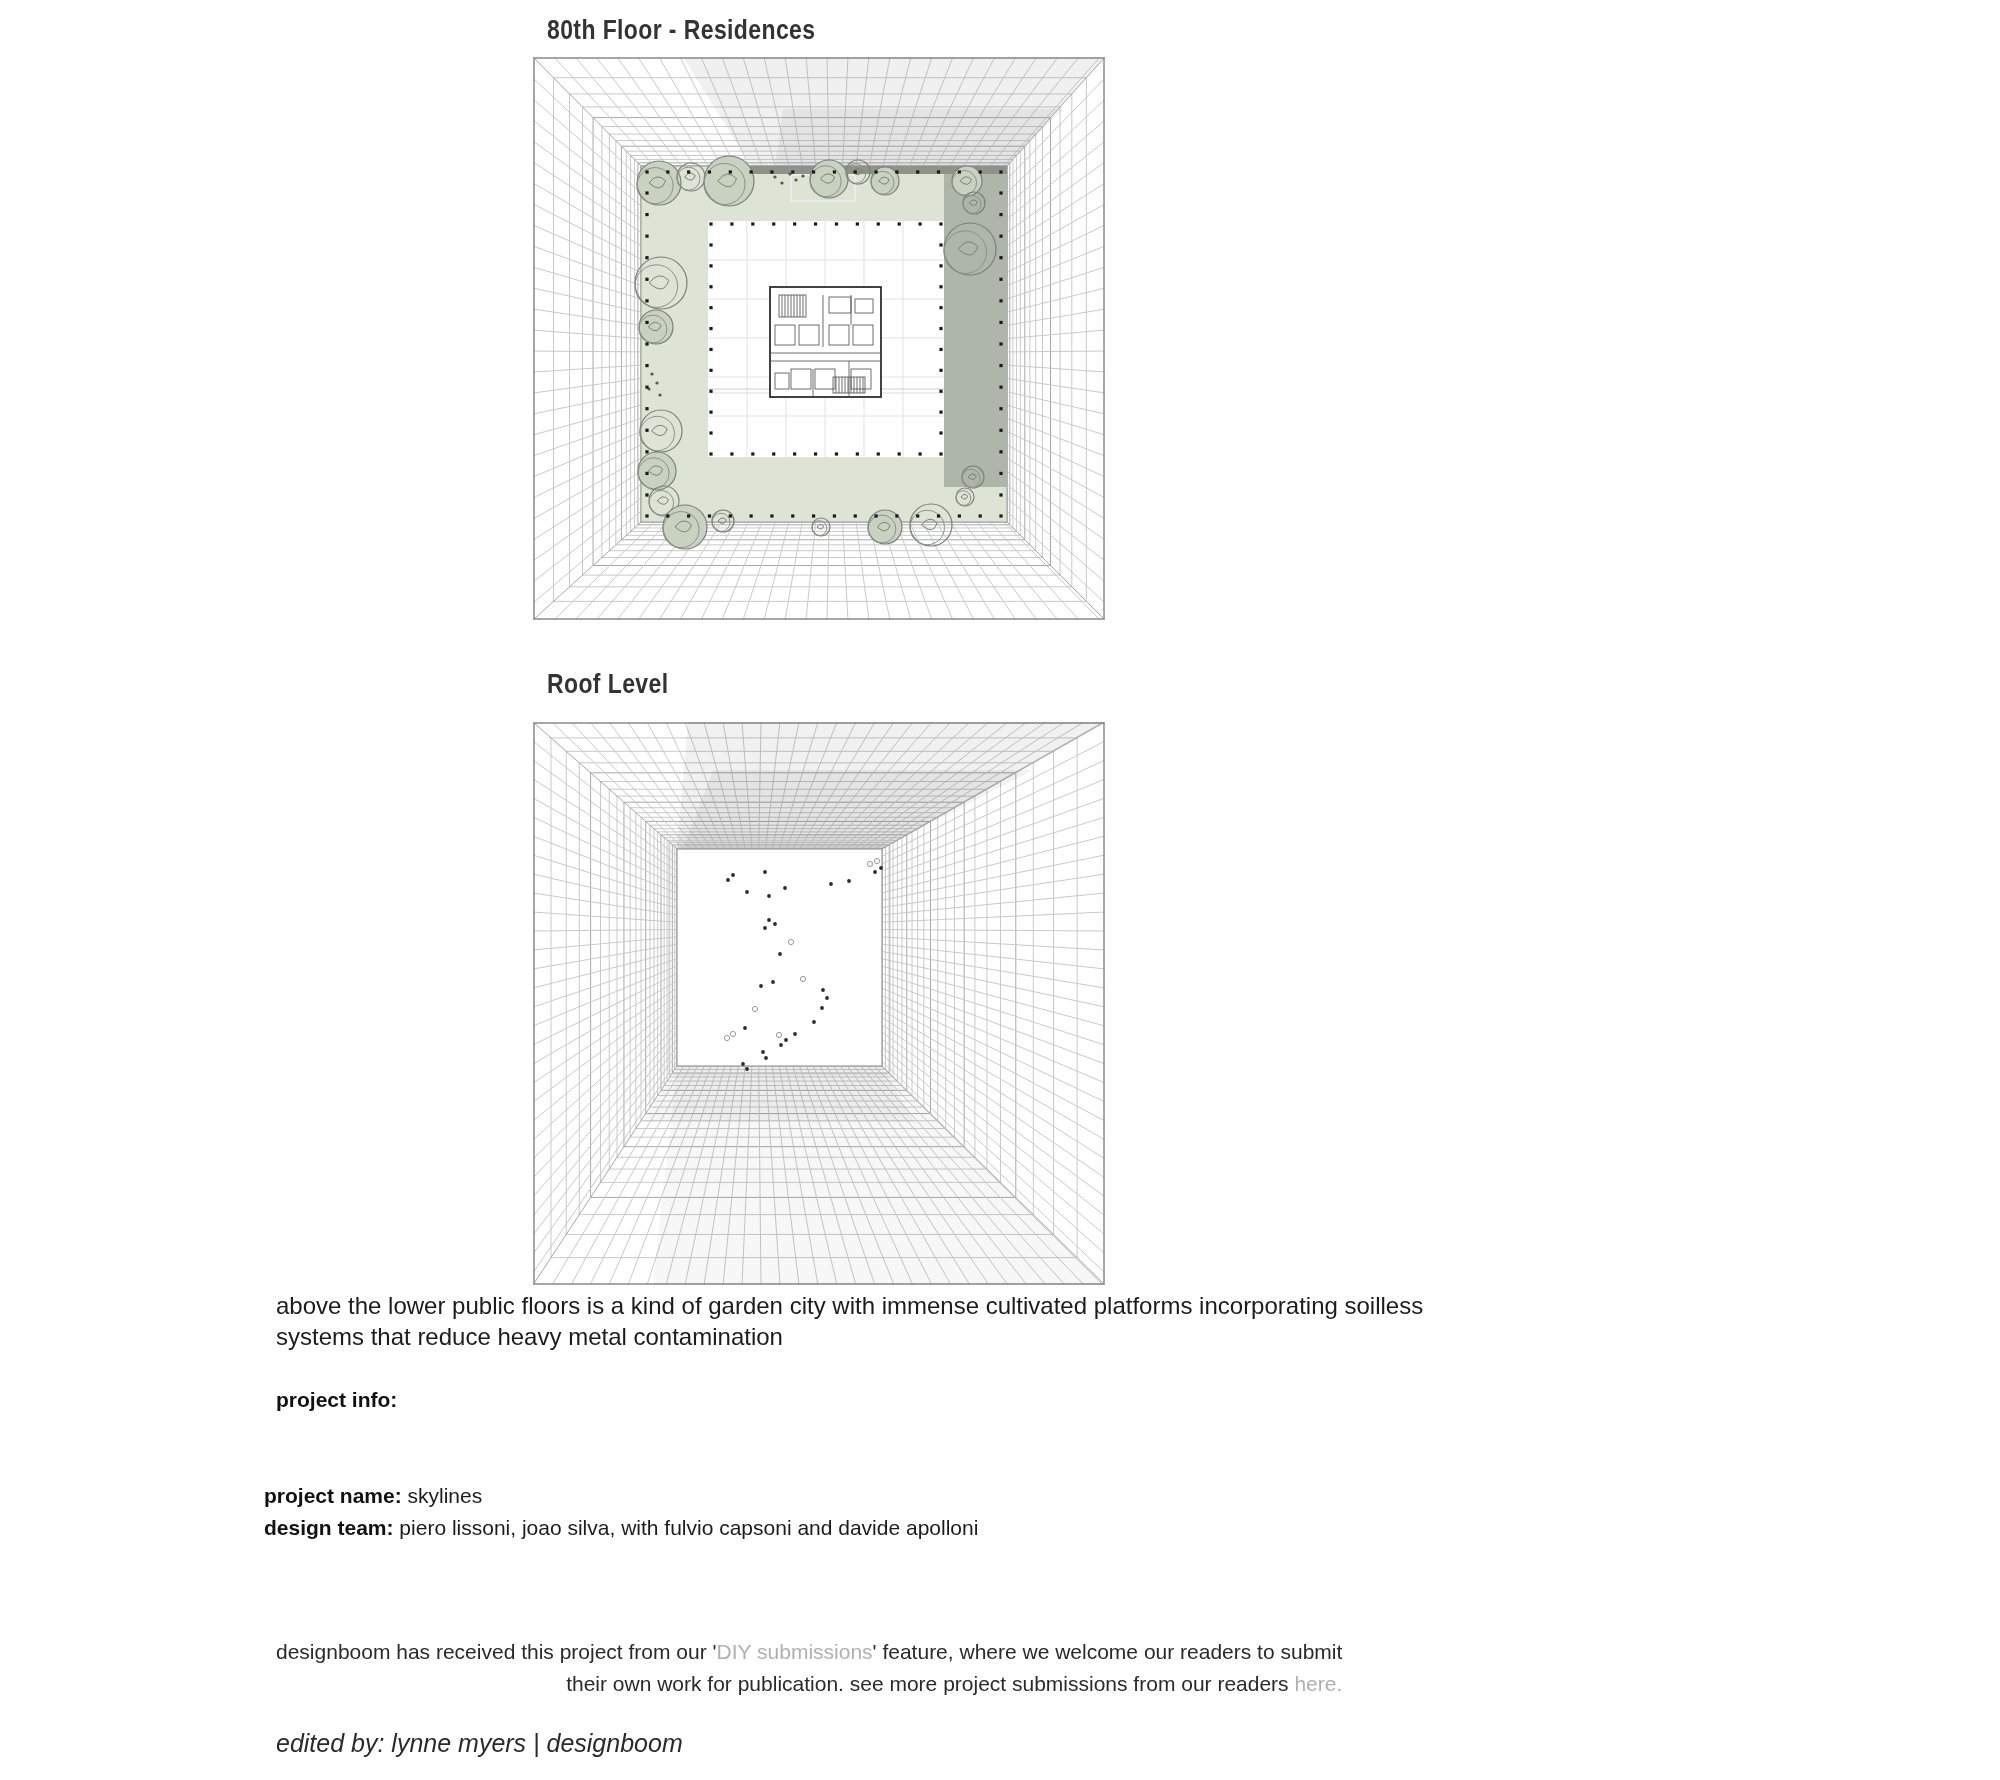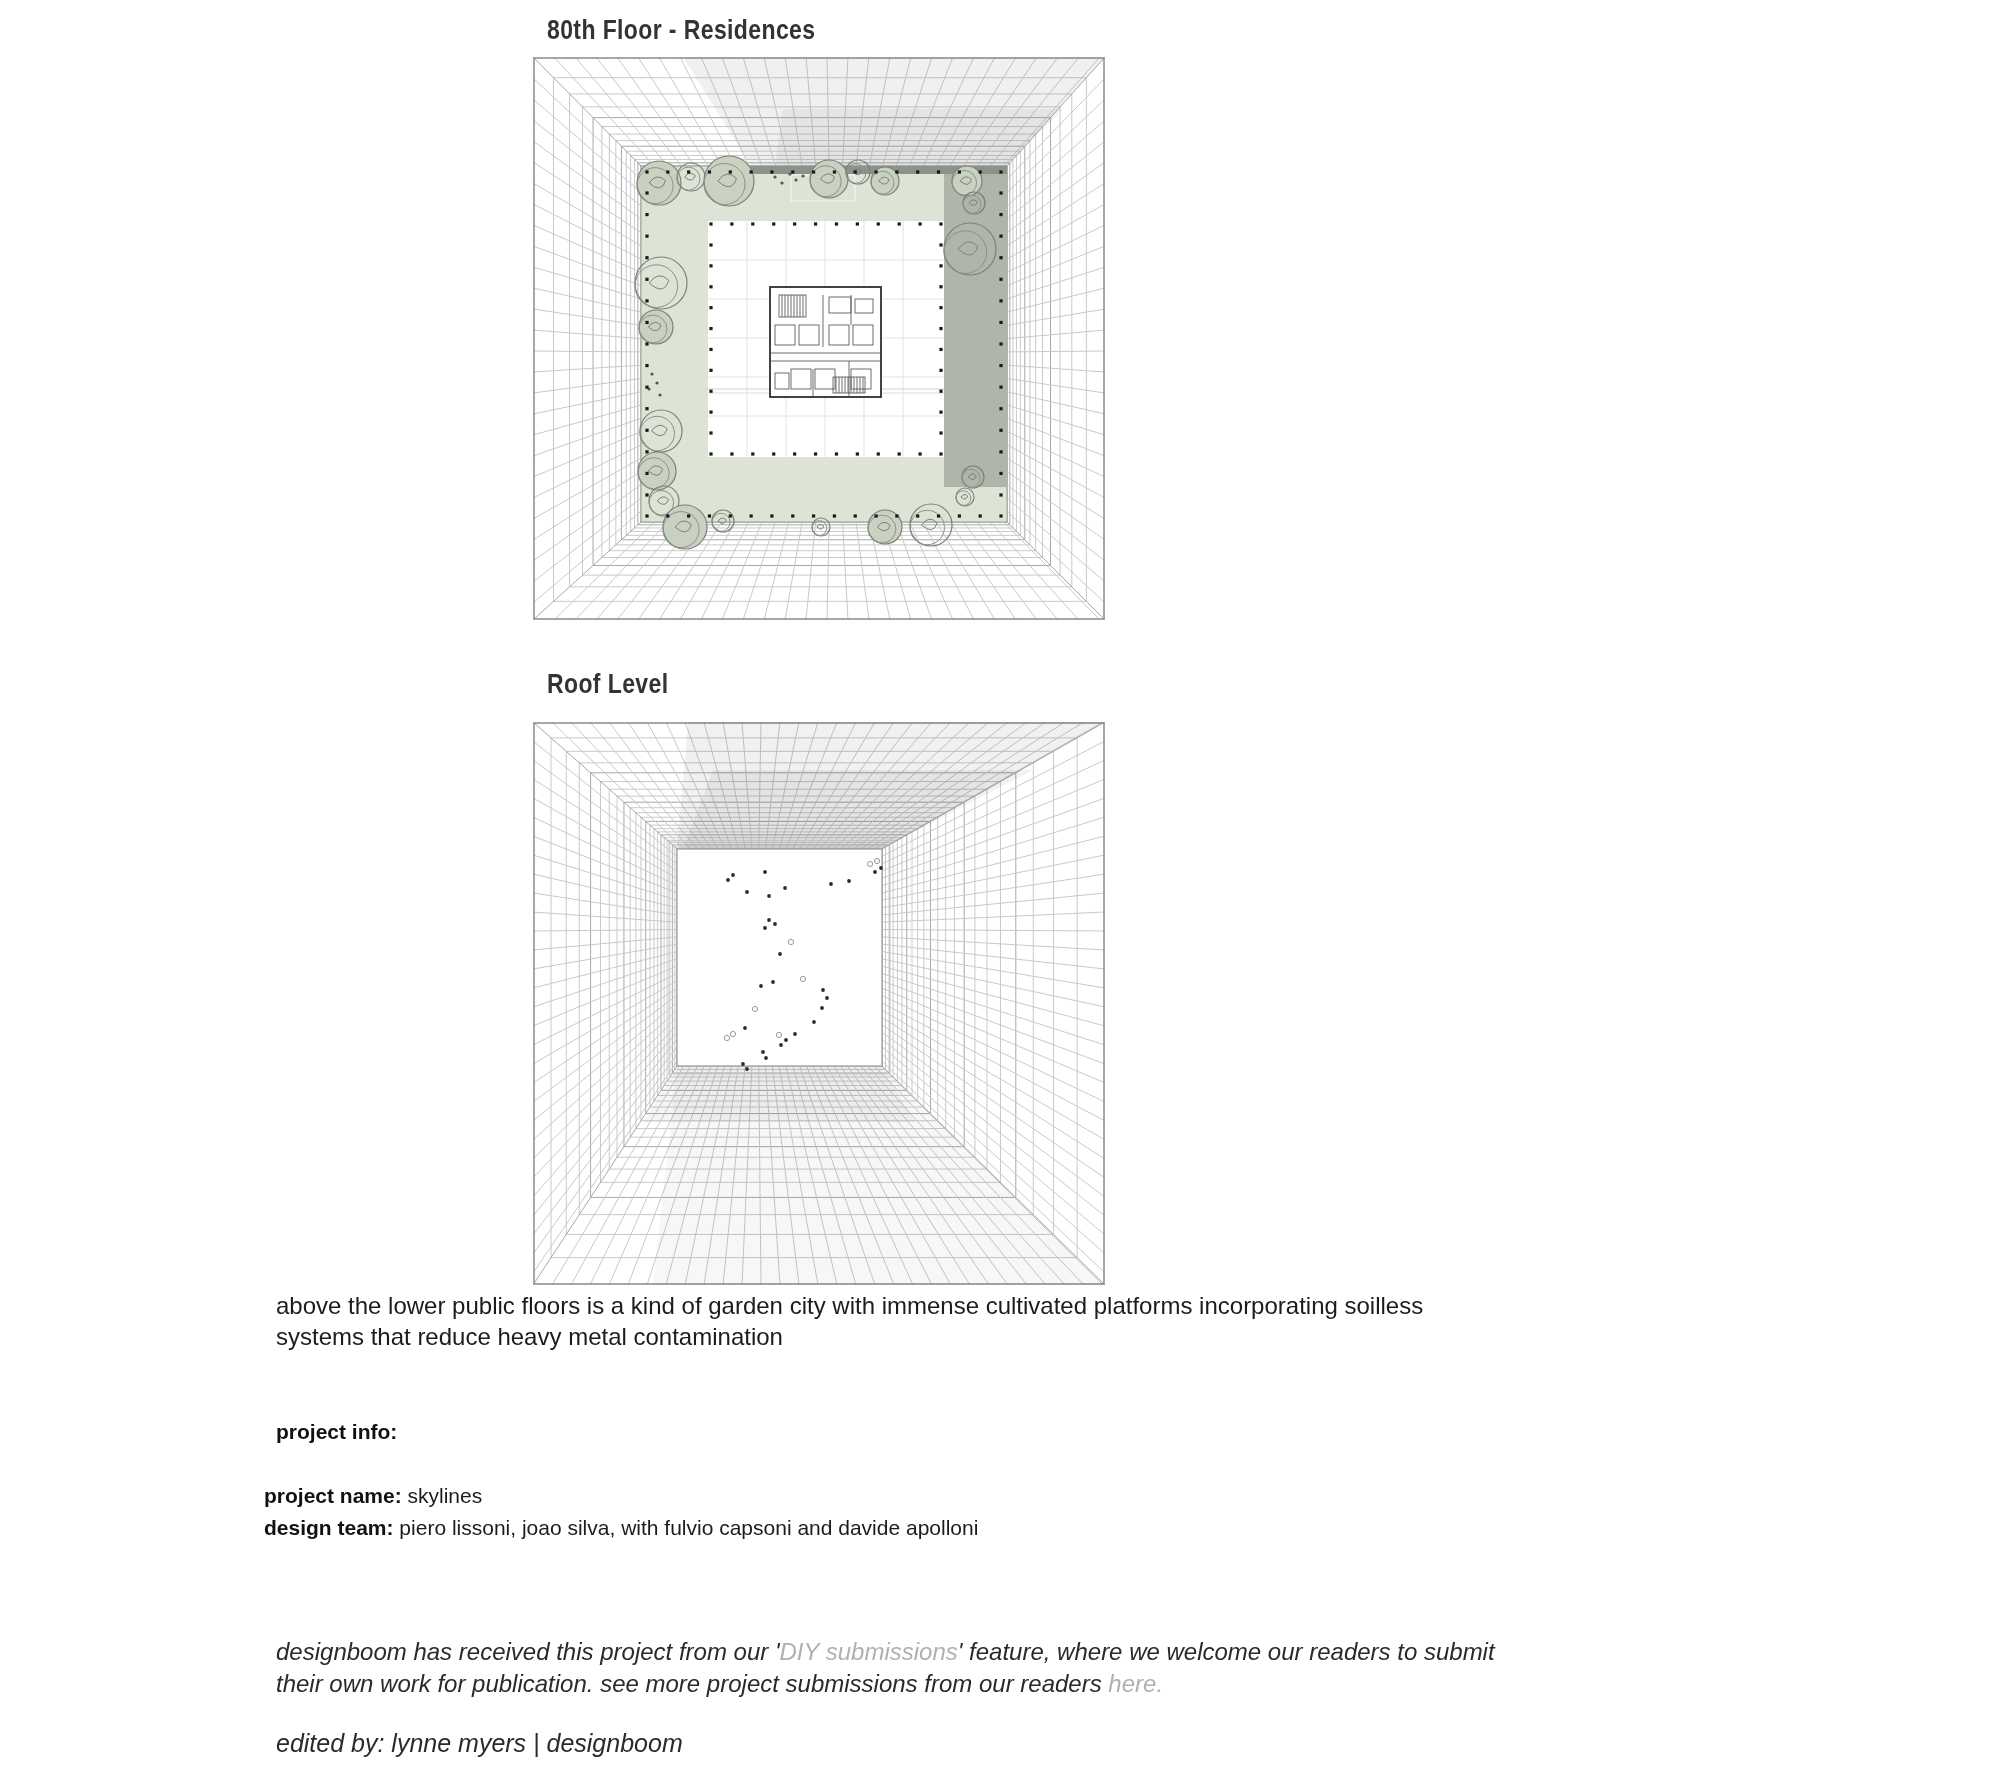--- a/index.html
+++ b/index.html
@@ -2,25 +2,25 @@
 <html><head>
 <meta charset="utf-8">
 <style>
   html,body{margin:0;padding:0;background:#ffffff;}
   #page{position:relative;width:2000px;height:1780px;background:#ffffff;overflow:hidden;
         font-family:"Liberation Sans","DejaVu Sans",sans-serif;color:#1e1e1e;margin-left:30px;}
   .figtitle{position:absolute;font-size:28px;font-weight:bold;color:#333;
             transform:scaleX(0.82);transform-origin:left top;white-space:nowrap;letter-spacing:0.5px;}
   .drawing{position:absolute;}
   .caption{position:absolute;left:246px;top:1290px;font-size:24px;line-height:31px;color:#1c1c1c;}
-  .projhead{position:absolute;left:246px;top:1420px;font-size:21px;font-weight:bold;color:#111;}
+  .projhead{position:absolute;left:246px;top:1388px;font-size:21px;font-weight:bold;color:#111;}
   .projrows{position:absolute;left:234px;top:1480px;font-size:21px;line-height:31.5px;color:#1c1c1c;}
   .projrows .b{font-weight:bold;color:#111;}
   .glink{color:#a0a0a0;text-decoration:none;cursor:pointer;}
-  .note{position:absolute;left:246px;top:1636px;font-size:24px;line-height:32px;font-style:italic;color:#2a2a2a;}
+  .note{position:absolute;left:246px;top:1636px;font-size:21px;line-height:32px;color:#2a2a2a;text-align:right;}
   .note .glink{color:#b0b0b0;}
   .byline{position:absolute;left:246px;top:1729px;font-size:25px;font-style:italic;color:#2a2a2a;}
 </style>
 </head>
 <body>
 
 <div id="page">
 
   <div class="figtitle" style="left:517px;top:14px;">80th Floor - Residences</div>
 

